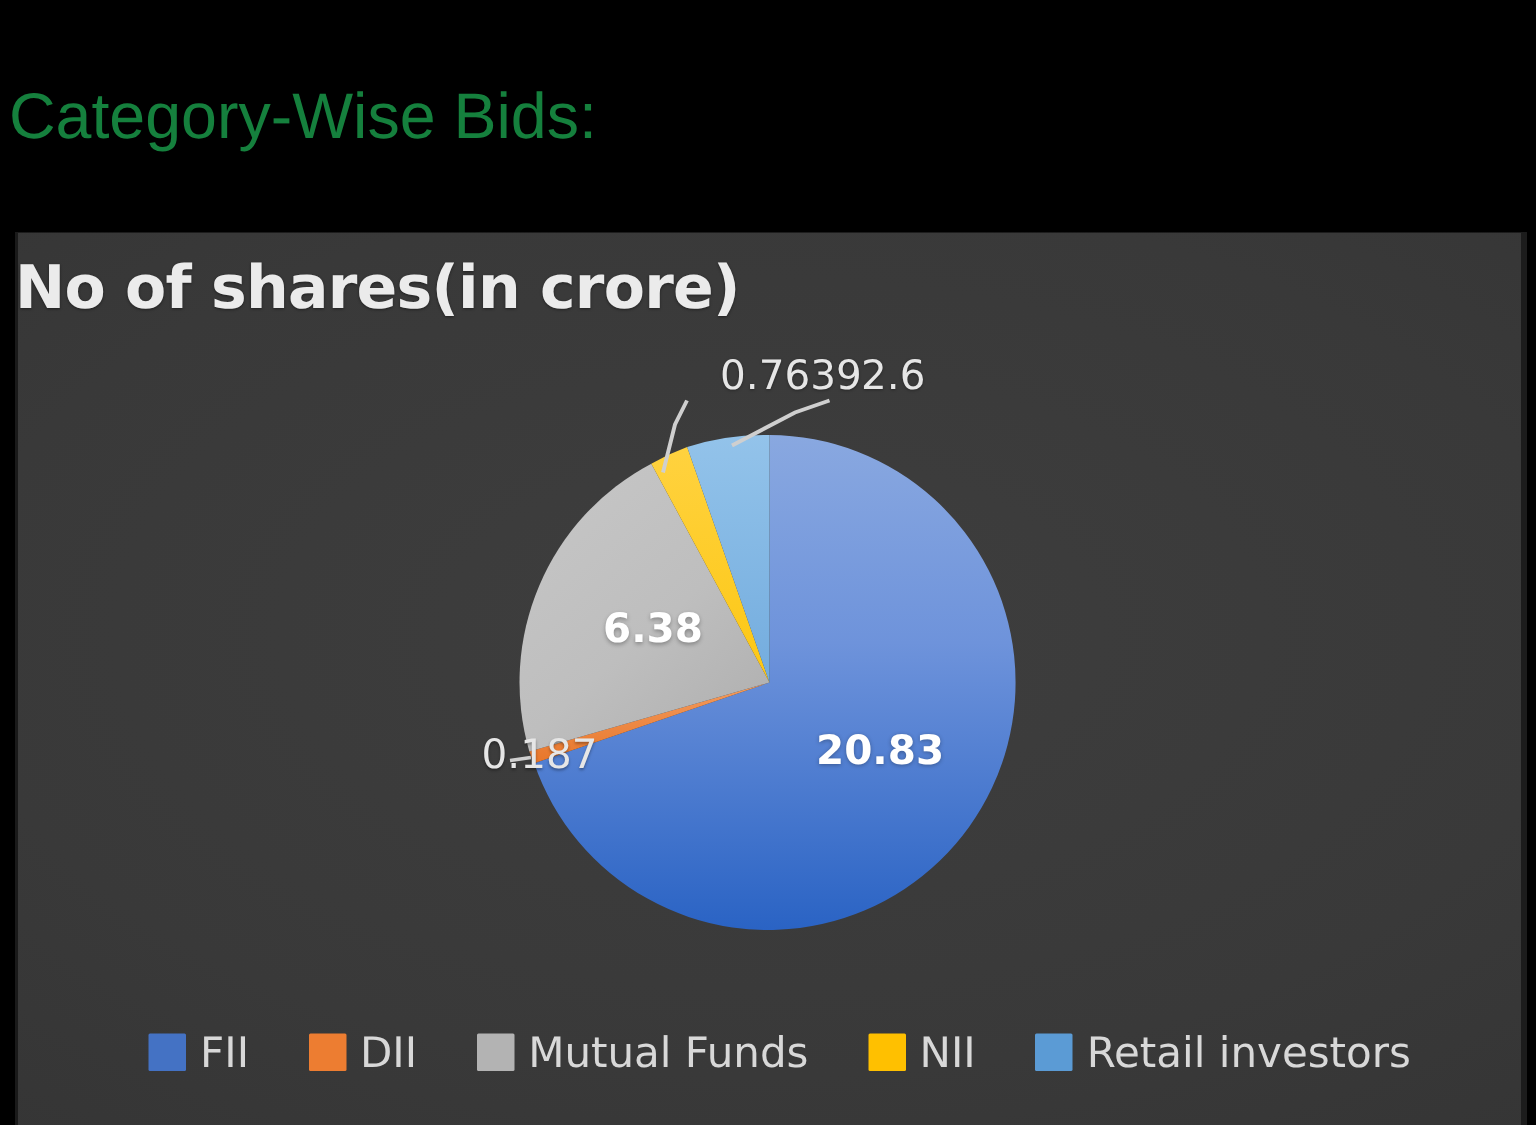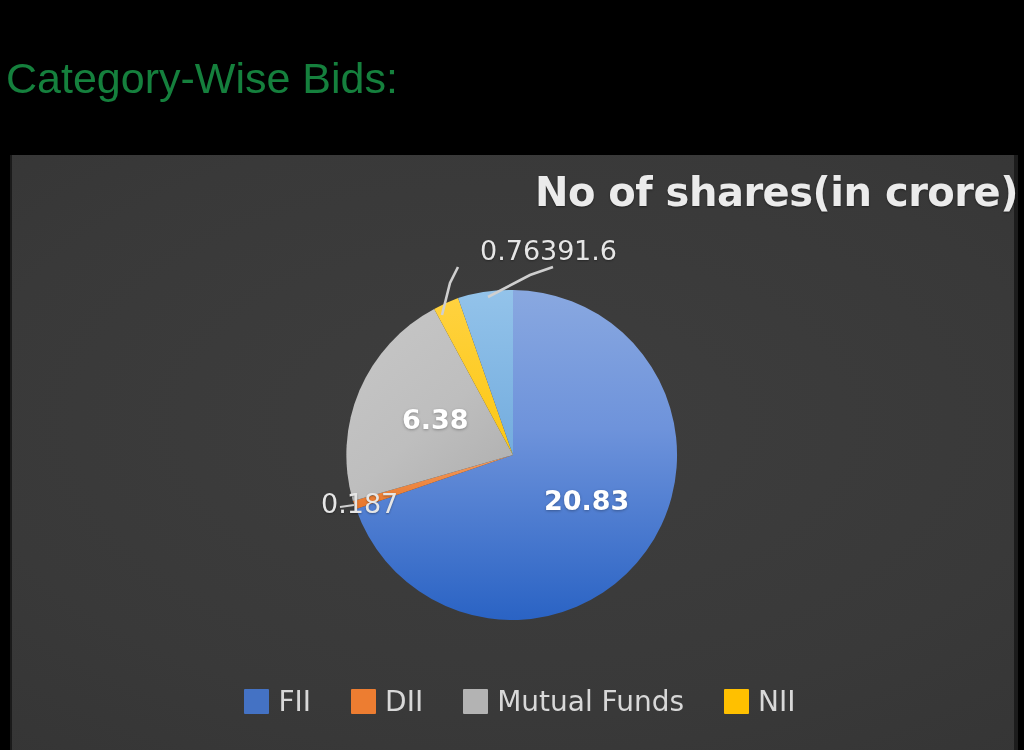--- a/index.html
+++ b/index.html
@@ -52,21 +52,21 @@
     right: 0; top: 0;
     width: 4px; height: 100%;
     background: #1c1c1c;
   }
 
   #chart-title {
     position: absolute;
     left: 0;
     right: 0;
     top: 14px;
-    text-align: right;
+    text-align: left;
     font-size: 40px;
     font-weight: bold;
     color: #ebebeb;
     font-family: "DejaVu Sans", sans-serif;
     letter-spacing: -0.5px;
     text-shadow: 0 1px 2px rgba(0,0,0,0.45);
   }
 
   
   #pie-wrap {
@@ -185,21 +185,21 @@
     </svg>
 
     <div class="data-label inside" id="label-fii">20.83</div>
 
     <div class="data-label" id="label-dii">0.187</div>
 
     <div class="data-label inside" id="label-mf">6.38</div>
 
     <div class="data-label" id="label-nii">0.7639</div>
 
-    <div class="data-label" id="label-retail">1.6</div>
+    <div class="data-label" id="label-retail">2.6</div>
   </div>
 
   <div id="legend">
 
     <div class="legend-item">
       <span class="legend-swatch" style="background-color: rgb(68, 114, 196);"></span>
       <span class="legend-label">FII</span>
     </div>
 
     <div class="legend-item">
@@ -210,15 +210,19 @@
     <div class="legend-item">
       <span class="legend-swatch" style="background-color: rgb(179, 179, 179);"></span>
       <span class="legend-label">Mutual Funds</span>
     </div>
 
     <div class="legend-item">
       <span class="legend-swatch" style="background-color: rgb(255, 192, 0);"></span>
       <span class="legend-label">NII</span>
     </div>
 
+    <div class="legend-item">
+      <span class="legend-swatch" style="background-color: rgb(91, 155, 213);"></span>
+      <span class="legend-label">Retail investors</span>
+    </div>
 
   </div>
 </div>
 
 </body></html>

